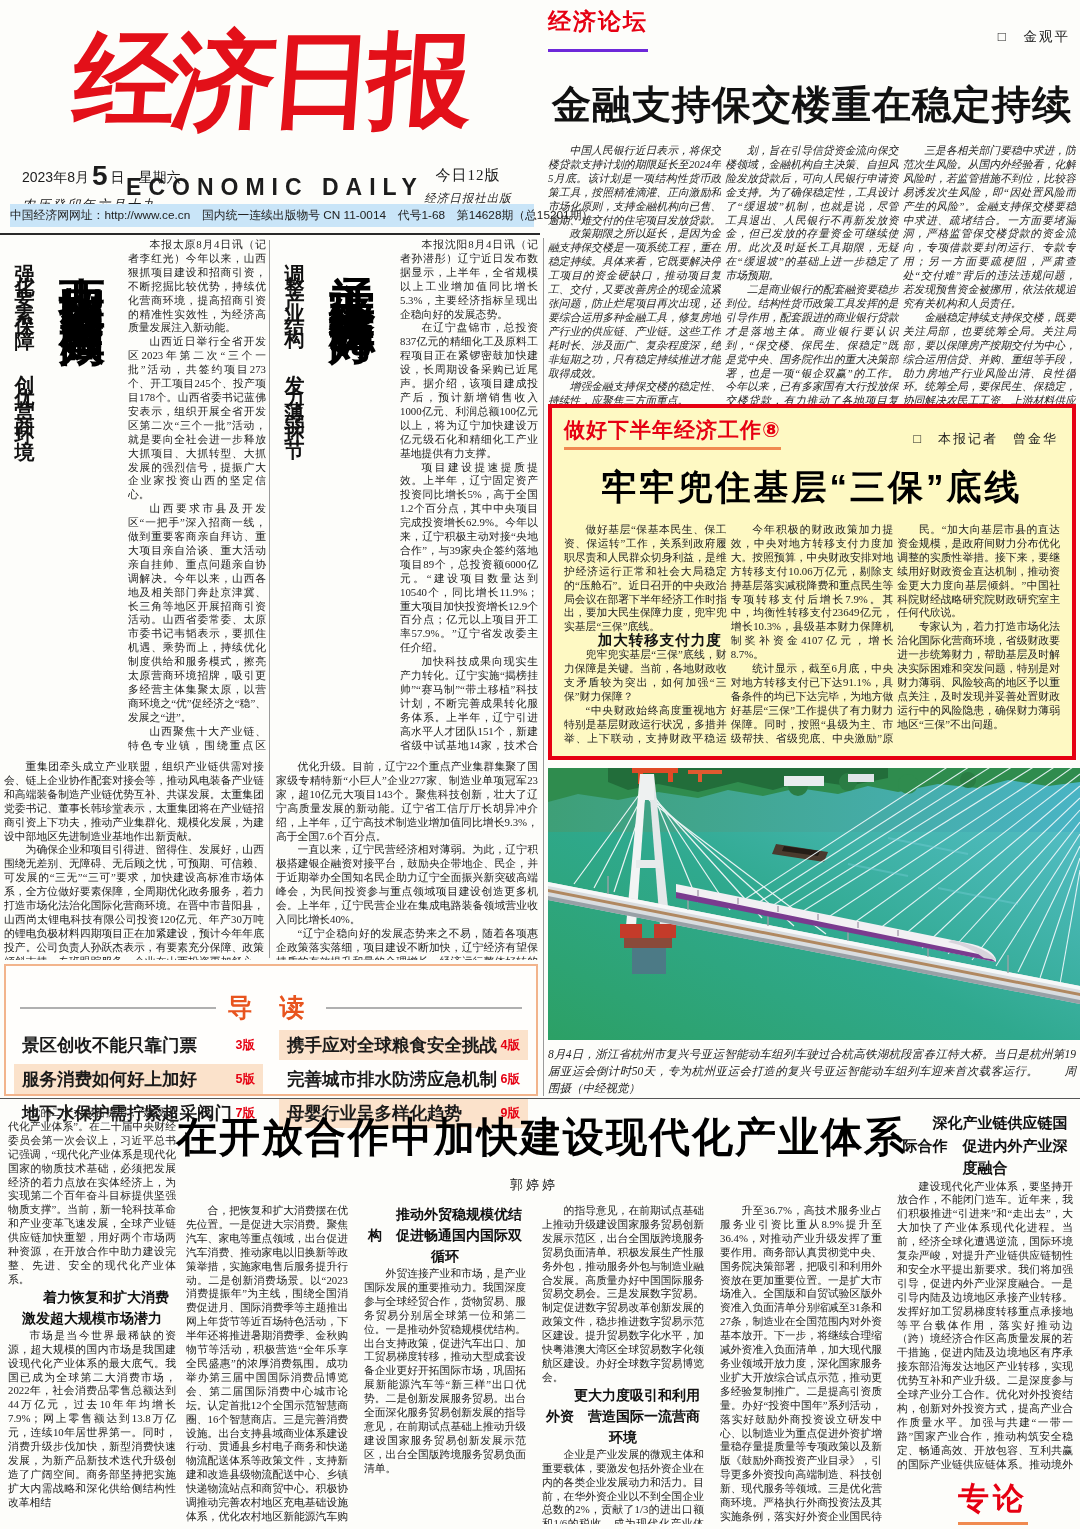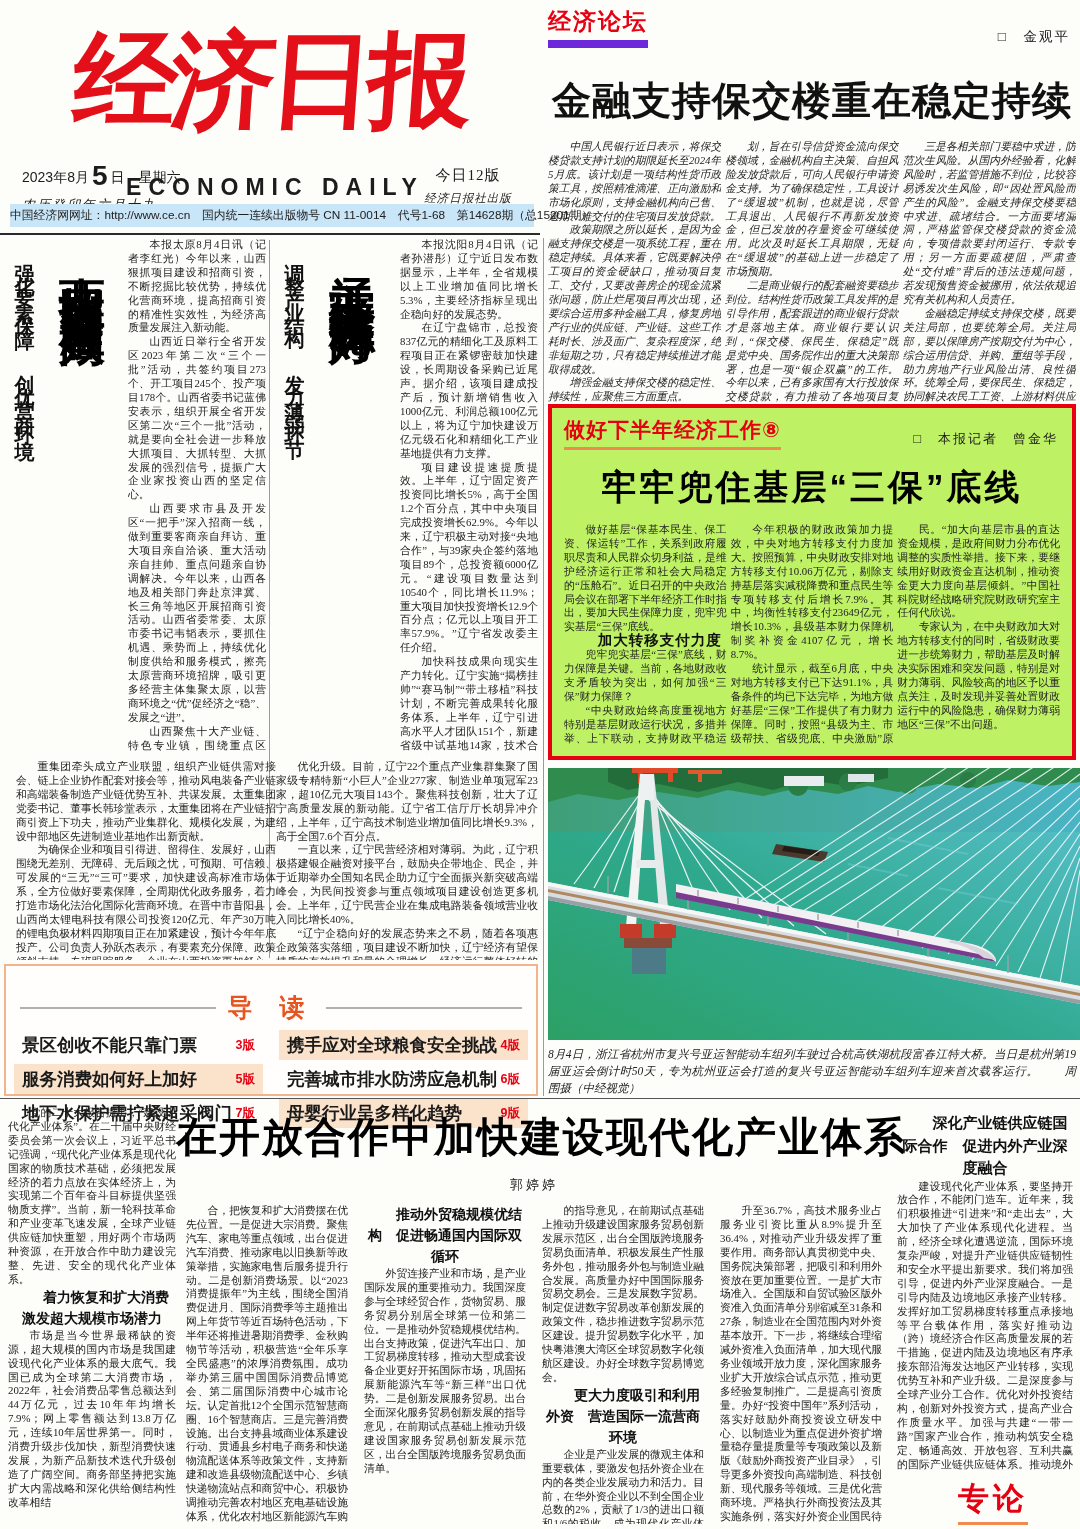--- a/index.html
+++ b/index.html
@@ -23,37 +23,37 @@
   .engtitle{left:120px;top:174px;width:310px;text-align:center;font-size:23px;font-weight:600;
             letter-spacing:7px;white-space:nowrap;}
   .edblock{left:400px;top:166px;width:136px;text-align:center;}
   .ed1{font-size:15px;letter-spacing:1px;}
   .ed2{font-size:11.5px;font-style:italic;margin-top:6px;letter-spacing:1px;}
   .bluebar{left:10px;top:204px;width:524px;height:23px;background:#c9e5f8;color:#222;
            font-size:11.8px;line-height:23px;text-align:center;white-space:nowrap;}
   
   .forum{left:548px;top:6px;width:528px;}
   .kicker{display:inline-block;color:#e60012;font-weight:900;font-size:23px;letter-spacing:2px;
-          border-bottom:8px solid #6d28d9;padding-bottom:3px;}
+          border-bottom:3px solid #6d28d9;padding-bottom:12px;}
   .fbyline{position:absolute;right:6px;top:22px;font-size:13.5px;letter-spacing:2px;padding-left:16px;}
   .fheadline{margin-top:26px;text-align:center;font-weight:900;font-size:39px;letter-spacing:1px;
              color:#111;white-space:nowrap;}
   .cols{display:flex;gap:4px;margin-top:12px;}
   .cols .col{flex:1;overflow:hidden;}
   .fcol{height:288px;}
   
   .vstory{top:238px;height:518px;}
   .v-kicker{position:absolute;writing-mode:vertical-rl;font-weight:bold;font-size:20px;
             letter-spacing:13px;top:10px;height:500px;color:#111;}
   .v-head{position:absolute;writing-mode:vertical-rl;font-weight:900;font-size:46px;
           letter-spacing:5px;top:2px;height:514px;color:#000;font-family:"DejaVu Serif",serif;}
   .v-body{position:absolute;top:0;height:516px;overflow:hidden;}
   
   .redbox{left:548px;top:404px;width:528px;height:356px;border:4px solid #e60012;
-          box-sizing:border-box;background:#bef264;padding:8px 12px 6px 12px;}
+          box-sizing:border-box;background:#fef9c3;padding:8px 12px 6px 12px;}
   .rkicker{display:inline-block;color:#e60012;font-weight:900;font-size:21px;letter-spacing:1px;
            border-bottom:3px solid #f08a50;padding-bottom:3px;}
   .rbyline{position:absolute;right:14px;top:22px;font-size:13px;letter-spacing:2px;}
   .rheadline{text-align:center;font-weight:900;font-size:35px;letter-spacing:3px;margin:14px 0 10px 0;
              color:#000;white-space:nowrap;}
   .rcol{height:222px;}
   .subhead{font-weight:900;font-size:14.5px;text-align:center;text-indent:0;margin:7px 0;
            color:#111;letter-spacing:1px;}
   
   .daodu{left:4px;top:964px;width:534px;height:132px;border:2px solid #f2b48c;box-sizing:border-box;
@@ -145,21 +145,21 @@
     <div class="v-head" style="left:48px;">辽宁工业经济企稳向好</div>
     <div class="v-body bodytext" style="left:126px;width:138px;">
       <p>本报沈阳8月4日讯（记者孙潜彤）辽宁近日发布数据显示，上半年，全省规模以上工业增加值同比增长5.3%，主要经济指标呈现出企稳向好的发展态势。</p>
       <p>在辽宁盘锦市，总投资837亿元的精细化工及原料工程项目正在紧锣密鼓加快建设，长周期设备采购已近尾声。据介绍，该项目建成投产后，预计新增销售收入1000亿元、利润总额100亿元以上，将为辽宁加快建设万亿元级石化和精细化工产业基地提供有力支撑。</p>
       <p>项目建设提速提质提效。上半年，辽宁固定资产投资同比增长5%，高于全国1.2个百分点，其中中央项目完成投资增长62.9%。今年以来，辽宁积极主动对接“央地合作”，与39家央企签约落地项目89个，总投资额6000亿元。“建设项目数量达到10540个，同比增长11.9%；重大项目加快投资增长12.9个百分点；亿元以上项目开工率57.9%。”辽宁省发改委主任介绍。</p>
       <p>加快科技成果向现实生产力转化。辽宁实施“揭榜挂帅”“赛马制”“带土移植”科技计划，不断完善成果转化服务体系。上半年，辽宁引进高水平人才团队151个，新建省级中试基地14家，技术合同成交额达468亿元，同比增48%。</p>
 
     </div>
   </div>
 
-  <div class="abs bodytext" style="left:16px;top:760px;width:260px;height:200px;overflow:hidden;">
+  <div class="abs bodytext" style="left:4px;top:760px;width:260px;height:200px;overflow:hidden;">
     <p>重集团牵头成立产业联盟，组织产业链供需对接会、链上企业协作配套对接会等，推动风电装备产业链和高端装备制造产业链优势互补、共谋发展。太重集团党委书记、董事长韩珍堂表示，太重集团将在产业链招商引资上下功夫，推动产业集群化、规模化发展，为建设中部地区先进制造业基地作出新贡献。</p>
     <p>为确保企业和项目引得进、留得住、发展好，山西围绕无差别、无障碍、无后顾之忧，可预期、可信赖、可发展的“三无”“三可”要求，加快建设高标准市场体系，全方位做好要素保障，全周期优化政务服务，着力打造市场化法治化国际化营商环境。在晋中市昔阳县，山西尚太锂电科技有限公司投资120亿元、年产30万吨的锂电负极材料四期项目正在加紧建设，预计今年年底投产。公司负责人孙跃杰表示，有要素充分保障、政策倾斜支持、专班跟踪服务，企业在山西投资更加舒心、更有底气。</p>
   </div>
   <div class="abs bodytext" style="left:276px;top:760px;width:262px;height:200px;overflow:hidden;">
     <p>优化升级。目前，辽宁22个重点产业集群集聚了国家级专精特新“小巨人”企业277家、制造业单项冠军23家，超10亿元大项目143个。聚焦科技创新，壮大了辽宁高质量发展的新动能。辽宁省工信厅厅长胡异冲介绍，上半年，辽宁高技术制造业增加值同比增长9.3%，高于全国7.6个百分点。</p>
     <p>一直以来，辽宁民营经济相对薄弱。为此，辽宁积极搭建银企融资对接平台，鼓励央企带地企、民企，并于近期举办全国知名民企助力辽宁全面振兴新突破高端峰会，为民间投资参与重点领域项目建设创造更多机会。上半年，辽宁民营企业在集成电路装备领域营业收入同比增长40%。</p>
     <p>“辽宁企稳向好的发展态势来之不易，随着各项惠企政策落实落细，项目建设不断加快，辽宁经济有望保持质的有效提升和量的合理增长，经济运行整体好转的态势将继续延续。”辽宁省统计局局长田冰表示。</p>
   </div>
 
   <div class="abs vrule" style="left:543px;top:238px;height:858px;"></div>
@@ -175,21 +175,21 @@
         <p>兜牢兜实基层“三保”底线，财力保障是关键。当前，各地财政收支矛盾较为突出，如何加强“三保”财力保障？</p>
         <p>“中央财政始终高度重视地方特别是基层财政运行状况，多措并举、上下联动，支持财政平稳运行，筑牢兜实‘三保’底线。”财政部预算司副司长李大伟表示。</p>
       </div>
       <div class="col rcol bodytext">
         <p>今年积极的财政政策加力提效，中央对地方转移支付力度加大。按照预算，中央财政安排对地方转移支付10.06万亿元，剔除支持基层落实减税降费和重点民生等专项转移支付后增长7.9%。其中，均衡性转移支付23649亿元，增长10.3%，县级基本财力保障机制奖补资金4107亿元，增长8.7%。</p>
         <p>统计显示，截至6月底，中央对地方转移支付已下达91.1%，具备条件的均已下达完毕，为地方做好基层“三保”工作提供了有力财力保障。同时，按照“县级为主、市级帮扶、省级兜底、中央激励”原则，督促地方切实落实保障责任，强化财经纪律约束，严格财政支出管控。</p>
 
       </div>
       <div class="col rcol bodytext">
         <p>民。“加大向基层市县的直达资金规模，是政府间财力分布优化调整的实质性举措。接下来，要继续用好财政资金直达机制，推动资金更大力度向基层倾斜。”中国社科院财经战略研究院财政研究室主任何代欣说。</p>
-        <p>专家认为，在中央财政加大对地方转移支付的同时，省级财政要进一步统筹财力，帮助基层及时解决实际困难和突发问题，特别是对财力薄弱、风险较高的地区予以重点关注，及时发现并妥善处置财政运行中的风险隐患，确保财力薄弱地区“三保”不出问题。</p>
+        <p>专家认为，着力打造市场化法治化国际化营商环境，省级财政要进一步统筹财力，帮助基层及时解决实际困难和突发问题，特别是对财力薄弱、风险较高的地区予以重点关注，及时发现并妥善处置财政运行中的风险隐患，确保财力薄弱地区“三保”不出问题。</p>
 
       </div>
     </div>
   </div>
 
   <div class="abs daodu">
     <div class="dd-titlerow">
       <div class="dd-line"></div>
       <div class="dd-title sans">导 读</div>
       <div class="dd-line"></div>

